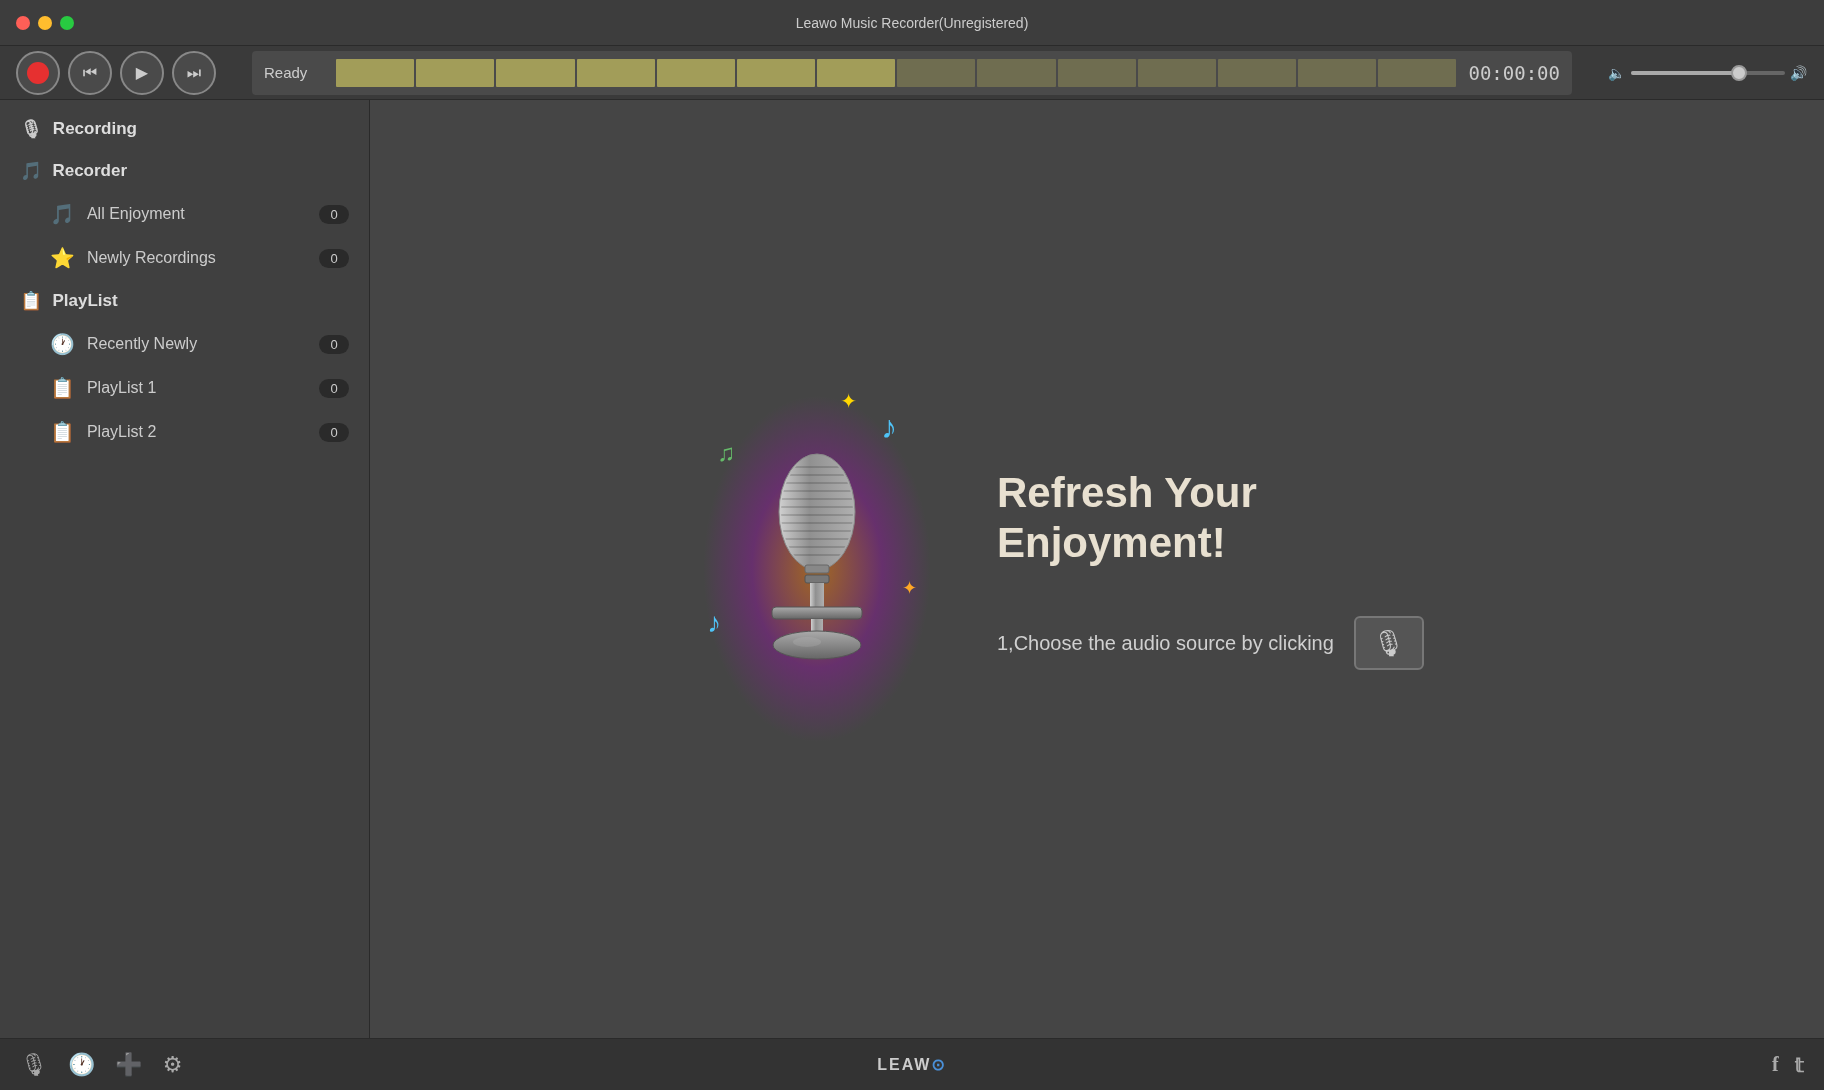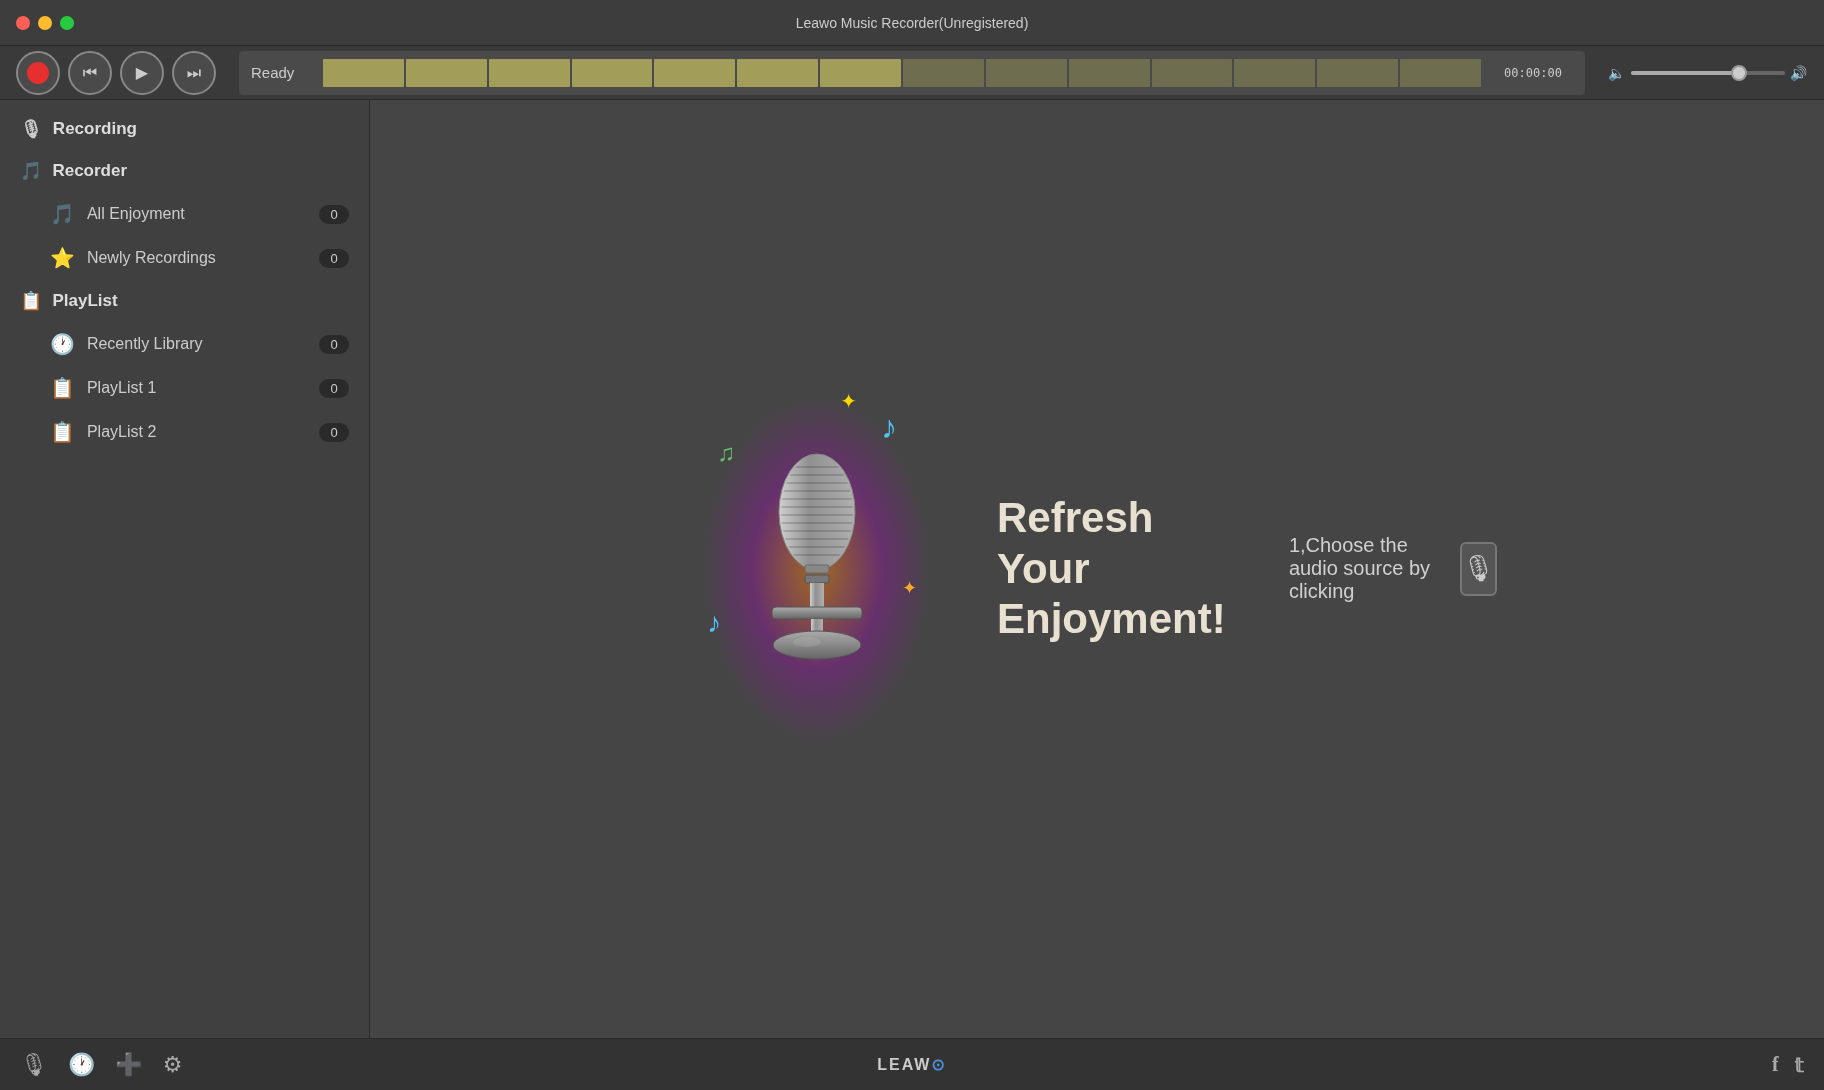--- a/index.html
+++ b/index.html
@@ -88,21 +88,21 @@
     
     .progress-area {
       flex: 1;
       height: 44px;
       background: #4a4a4a;
       border-radius: 4px;
       display: flex;
       align-items: center;
       padding: 0 12px;
       gap: 12px;
-      margin: 0 11px;
+      margin: 0 24px;
     }
     .ready-label {
       color: #ccc;
       font-size: 15px;
       min-width: 60px;
     }
     .waveform-area {
       flex: 1;
       height: 36px;
       display: flex;
@@ -111,24 +111,24 @@
     }
     .waveform-block {
       flex: 1;
       height: 28px;
       background: #c8c060;
       opacity: 0.7;
       border-radius: 1px;
     }
     .time-display {
       color: #ccc;
-      font-size: 12px;
+      font-size: 19px;
       font-family: monospace;
       min-width: 80px;
-      text-align: center;
+      text-align: left;
     }
 
     
     .volume-area {
       display: flex;
       align-items: center;
       gap: 6px;
       min-width: 200px;
     }
     .vol-icon { color: #aaa; font-size: 14px; }
@@ -262,20 +262,21 @@
     }
     .note-1 { top: 30px; right: 40px; color: #4fc3f7; font-size: 32px; }
     .note-2 { top: 60px; left: 20px; color: #66bb6a; font-size: 24px; }
     .note-3 { bottom: 120px; left: 10px; color: #4fc3f7; font-size: 28px; }
     .note-4 { top: 10px; right: 80px; color: #ffd700; font-size: 20px; }
     .note-5 { bottom: 160px; right: 20px; color: #ffa726; font-size: 18px; }
 
     
     .info-section {
       display: flex;
+      flex-direction: column;
       gap: 48px;
       max-width: 500px;
     }
 
     .tagline {
       color: #e8e0d0;
       font-size: 42px;
       font-weight: 700;
       line-height: 1.2;
     }
@@ -448,21 +449,21 @@
       <span class="badge">0</span>
     </div>
 
     <div class="sidebar-section-header">
       <span class="sidebar-section-icon">📋</span>
       <span>PlayList</span>
     </div>
 
     <div class="sidebar-item">
       <span class="sidebar-item-icon">🕐</span>
-      <span class="sidebar-item-label">Recently Library</span>
+      <span class="sidebar-item-label">Recently Newly</span>
       <span class="badge">0</span>
     </div>
 
     <div class="sidebar-item">
       <span class="sidebar-item-icon">📋</span>
       <span class="sidebar-item-label">PlayList 1</span>
       <span class="badge">0</span>
     </div>
 
     <div class="sidebar-item">

